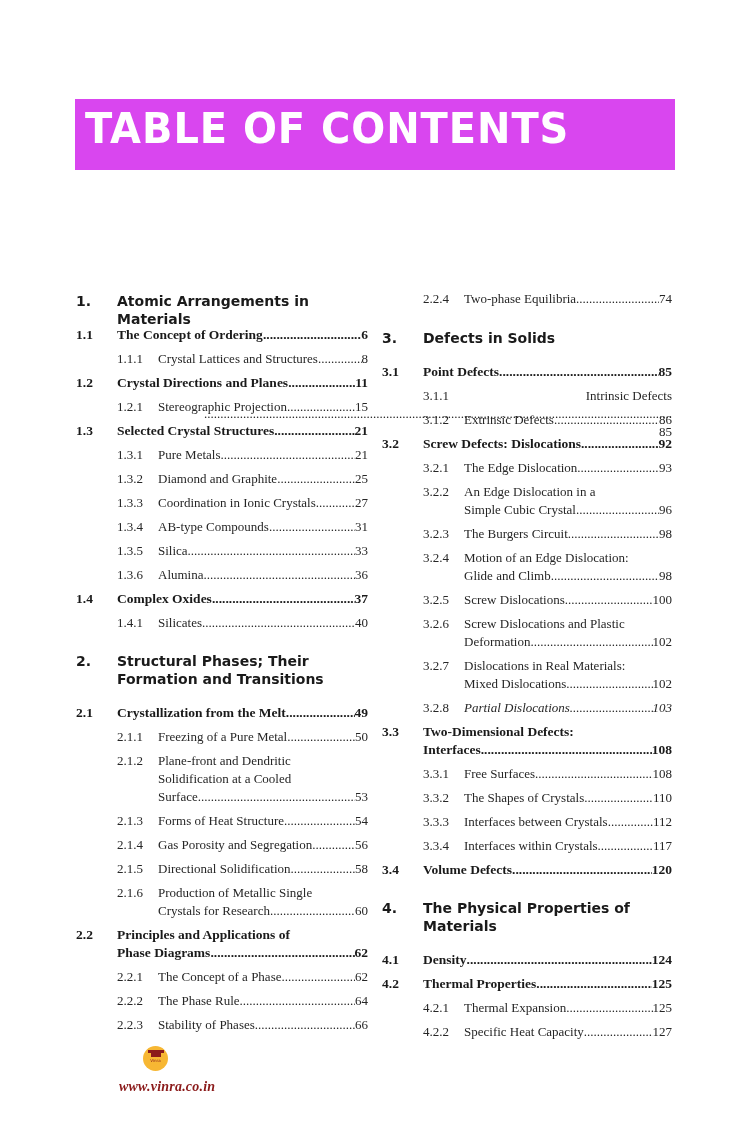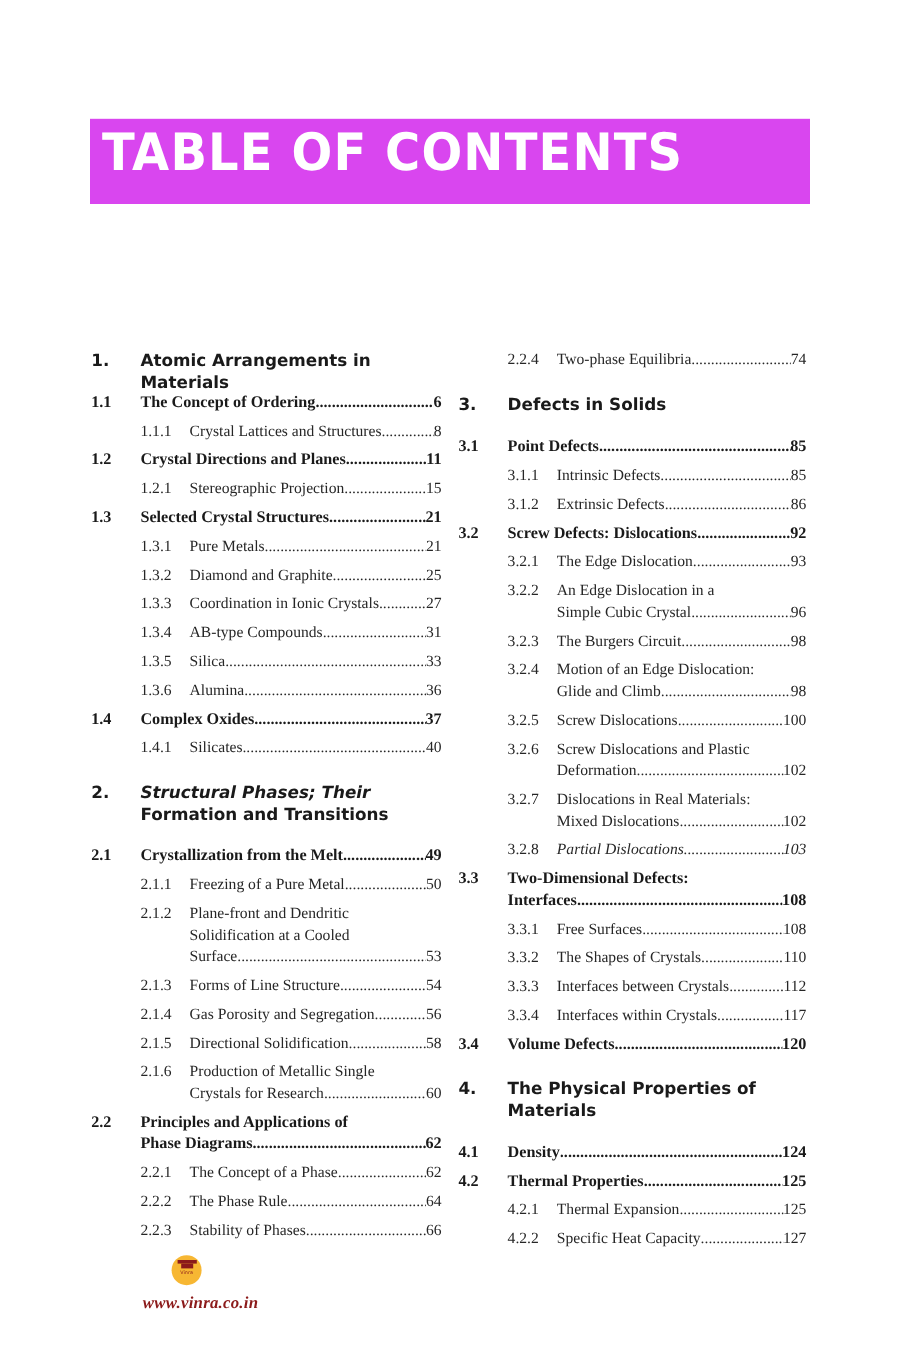--- a/index.html
+++ b/index.html
@@ -190,21 +190,21 @@
         <span class="" style="display: flex; width: 100%; align-items: flex-end;">
           <span class="label">Silicates</span>
           <span class="dots"></span>
           <span class="page">40</span>
         </span>
       </span>
     </div>
     <div class="row chapter multi" style="top: 652px;">
       <span class="num">2.</span>
       <span class="text">
-        <span class="label-line" style="display: block; font-style: italic;">Structural Phases; Their</span>
+        <span class="label-line" style="display: block;">Structural Phases; Their</span>
         <span class="label-line" style="display: block;">Formation and Transitions</span>
       </span>
     </div>
     <div class="row section" style="top: 704px;">
       <span class="num">2.1</span>
       <span class="text">
         <span class="" style="display: flex; width: 100%; align-items: flex-end;">
           <span class="label">Crystallization from the Melt</span>
           <span class="dots"></span>
           <span class="page">49</span>
@@ -230,21 +230,21 @@
           <span class="label">Surface</span>
           <span class="dots"></span>
           <span class="page">53</span>
         </span>
       </span>
     </div>
     <div class="row sub" style="top: 812px;">
       <span class="num">2.1.3</span>
       <span class="text">
         <span class="" style="display: flex; width: 100%; align-items: flex-end;">
-          <span class="label">Forms of Line Structure</span>
+          <span class="label">Forms of Heat Structure</span>
           <span class="dots"></span>
           <span class="page">54</span>
         </span>
       </span>
     </div>
     <div class="row sub" style="top: 836px;">
       <span class="num">2.1.4</span>
       <span class="text">
         <span class="" style="display: flex; width: 100%; align-items: flex-end;">
           <span class="label">Gas Porosity and Segregation</span>
@@ -339,21 +339,21 @@
         <span class="" style="display: flex; width: 100%; align-items: flex-end;">
           <span class="label">Point Defects</span>
           <span class="dots"></span>
           <span class="page">85</span>
         </span>
       </span>
     </div>
     <div class="row sub" style="top: 387px;">
       <span class="num">3.1.1</span>
       <span class="text">
-        <span class="" style="display: flex; width: 100%; align-items: flex-end;">
+        <span class="" style="display: flex; width: 100%; align-items: flex-end; flex-direction: column;">
           <span class="label">Intrinsic Defects</span>
           <span class="dots"></span>
           <span class="page">85</span>
         </span>
       </span>
     </div>
     <div class="row sub" style="top: 411px;">
       <span class="num">3.1.2</span>
       <span class="text">
         <span class="" style="display: flex; width: 100%; align-items: flex-end;">

